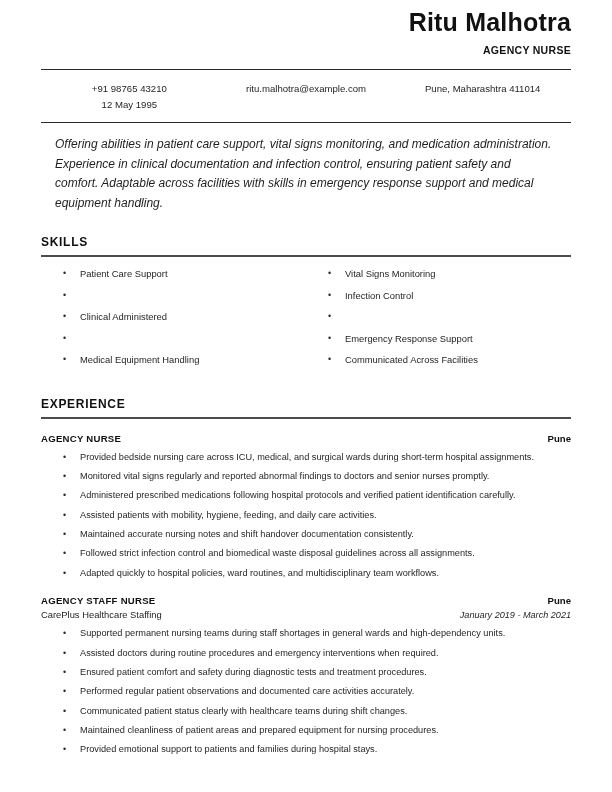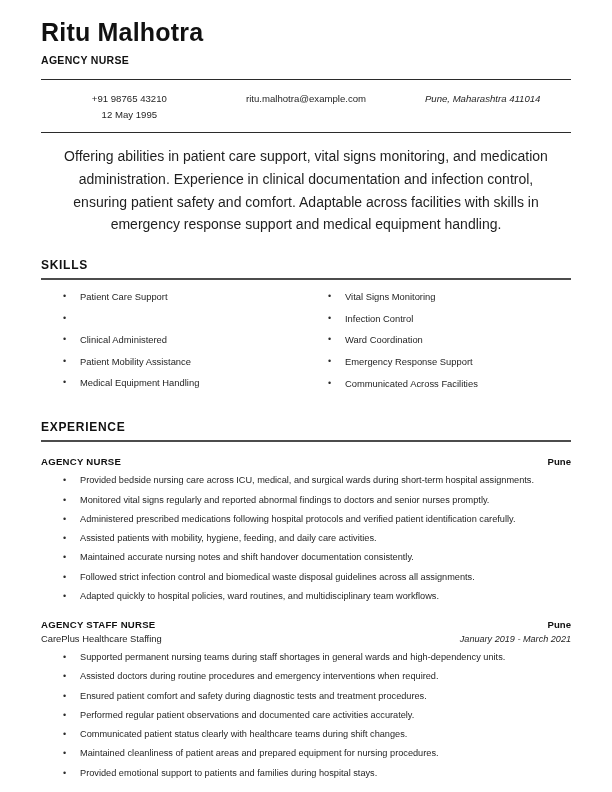--- a/index.html
+++ b/index.html
@@ -19,22 +19,22 @@
     width: 612px;
     height: 792px;
     box-sizing: border-box;
     padding: 0 41px;
     background: #ffffff;
     overflow: hidden;
   }
 
   
   .header {
-    padding-top: 18px;
-    text-align: left;
+    padding-top: 8px;
+    text-align: right;
   }
   .full-name {
     font-size: 25px;
     font-weight: bold;
     letter-spacing: 0.2px;
     line-height: 1.15;
     color: #111111;
   }
   .job-subtitle {
     margin-top: 7px;
@@ -60,29 +60,29 @@
     font-size: 9.6px;
     color: #1f1f1f;
   }
   .contact-col {
     flex: 1 1 0;
     text-align: center;
     line-height: 1.65;
   }
   .contact-col.col-phone { text-align: center; }
   .contact-col.col-email { text-align: center; }
-  .contact-col.col-loc   { text-align: center; font-style: italic; }
+  .contact-col.col-loc   { text-align: center; }
   .contact-line { display: block; text-align: center; }
 
   
   .summary {
     padding: 12px 14px 0 14px;
-    font-size: 14px;
+    font-size: 12px;
+    font-style: italic;
     line-height: 1.62;
-    text-align: center;
     color: #1f1f1f;
   }
 
   
   .section { margin-top: 22px; }
   .section-title {
     font-size: 12px;
     font-weight: bold;
     letter-spacing: 0.7px;
     color: #111111;
@@ -209,39 +209,37 @@
         </div>
         <div class="skill-item">
           <span class="bullet-dot">•</span>
         </div>
         <div class="skill-item">
           <span class="bullet-dot">•</span>
           <span class="skill-label">Clinical Administered</span>
         </div>
         <div class="skill-item">
           <span class="bullet-dot">•</span>
-          <span class="skill-label">Patient Mobility Assistance</span>
         </div>
         <div class="skill-item">
           <span class="bullet-dot">•</span>
           <span class="skill-label">Medical Equipment Handling</span>
         </div>
       </div>
       <div class="skills-col">
         <div class="skill-item">
           <span class="bullet-dot">•</span>
           <span class="skill-label">Vital Signs Monitoring</span>
         </div>
         <div class="skill-item">
           <span class="bullet-dot">•</span>
           <span class="skill-label">Infection Control</span>
         </div>
         <div class="skill-item">
           <span class="bullet-dot">•</span>
-          <span class="skill-label">Ward Coordination</span>
         </div>
         <div class="skill-item">
           <span class="bullet-dot">•</span>
           <span class="skill-label">Emergency Response Support</span>
         </div>
         <div class="skill-item">
           <span class="bullet-dot">•</span>
           <span class="skill-label">Communicated Across Facilities</span>
         </div>
       </div>

